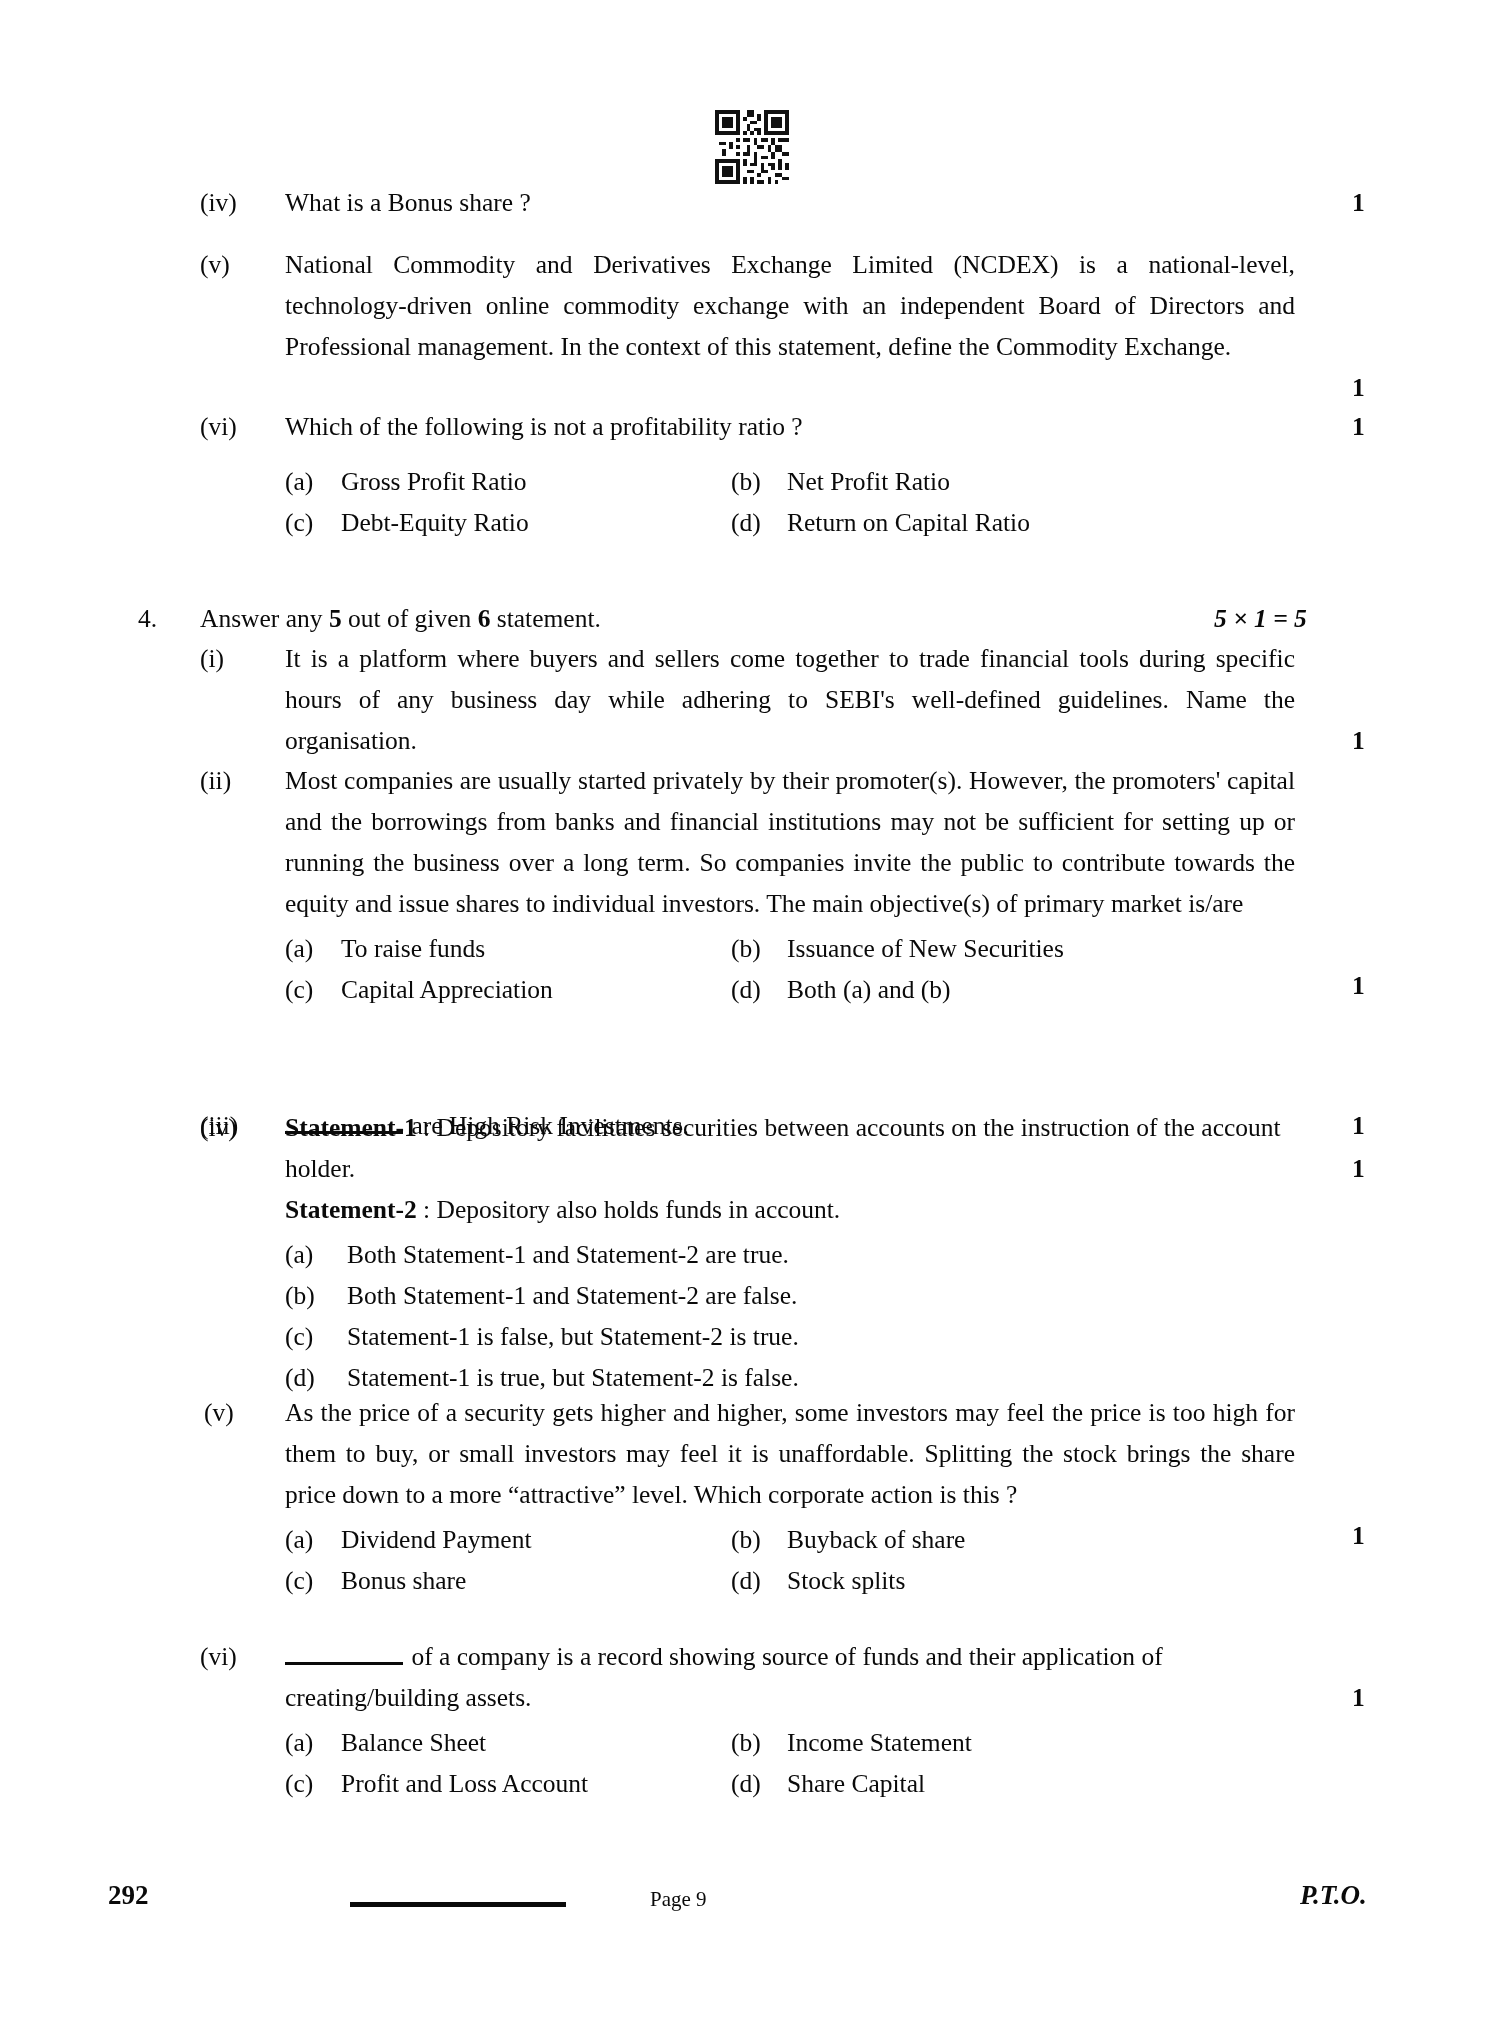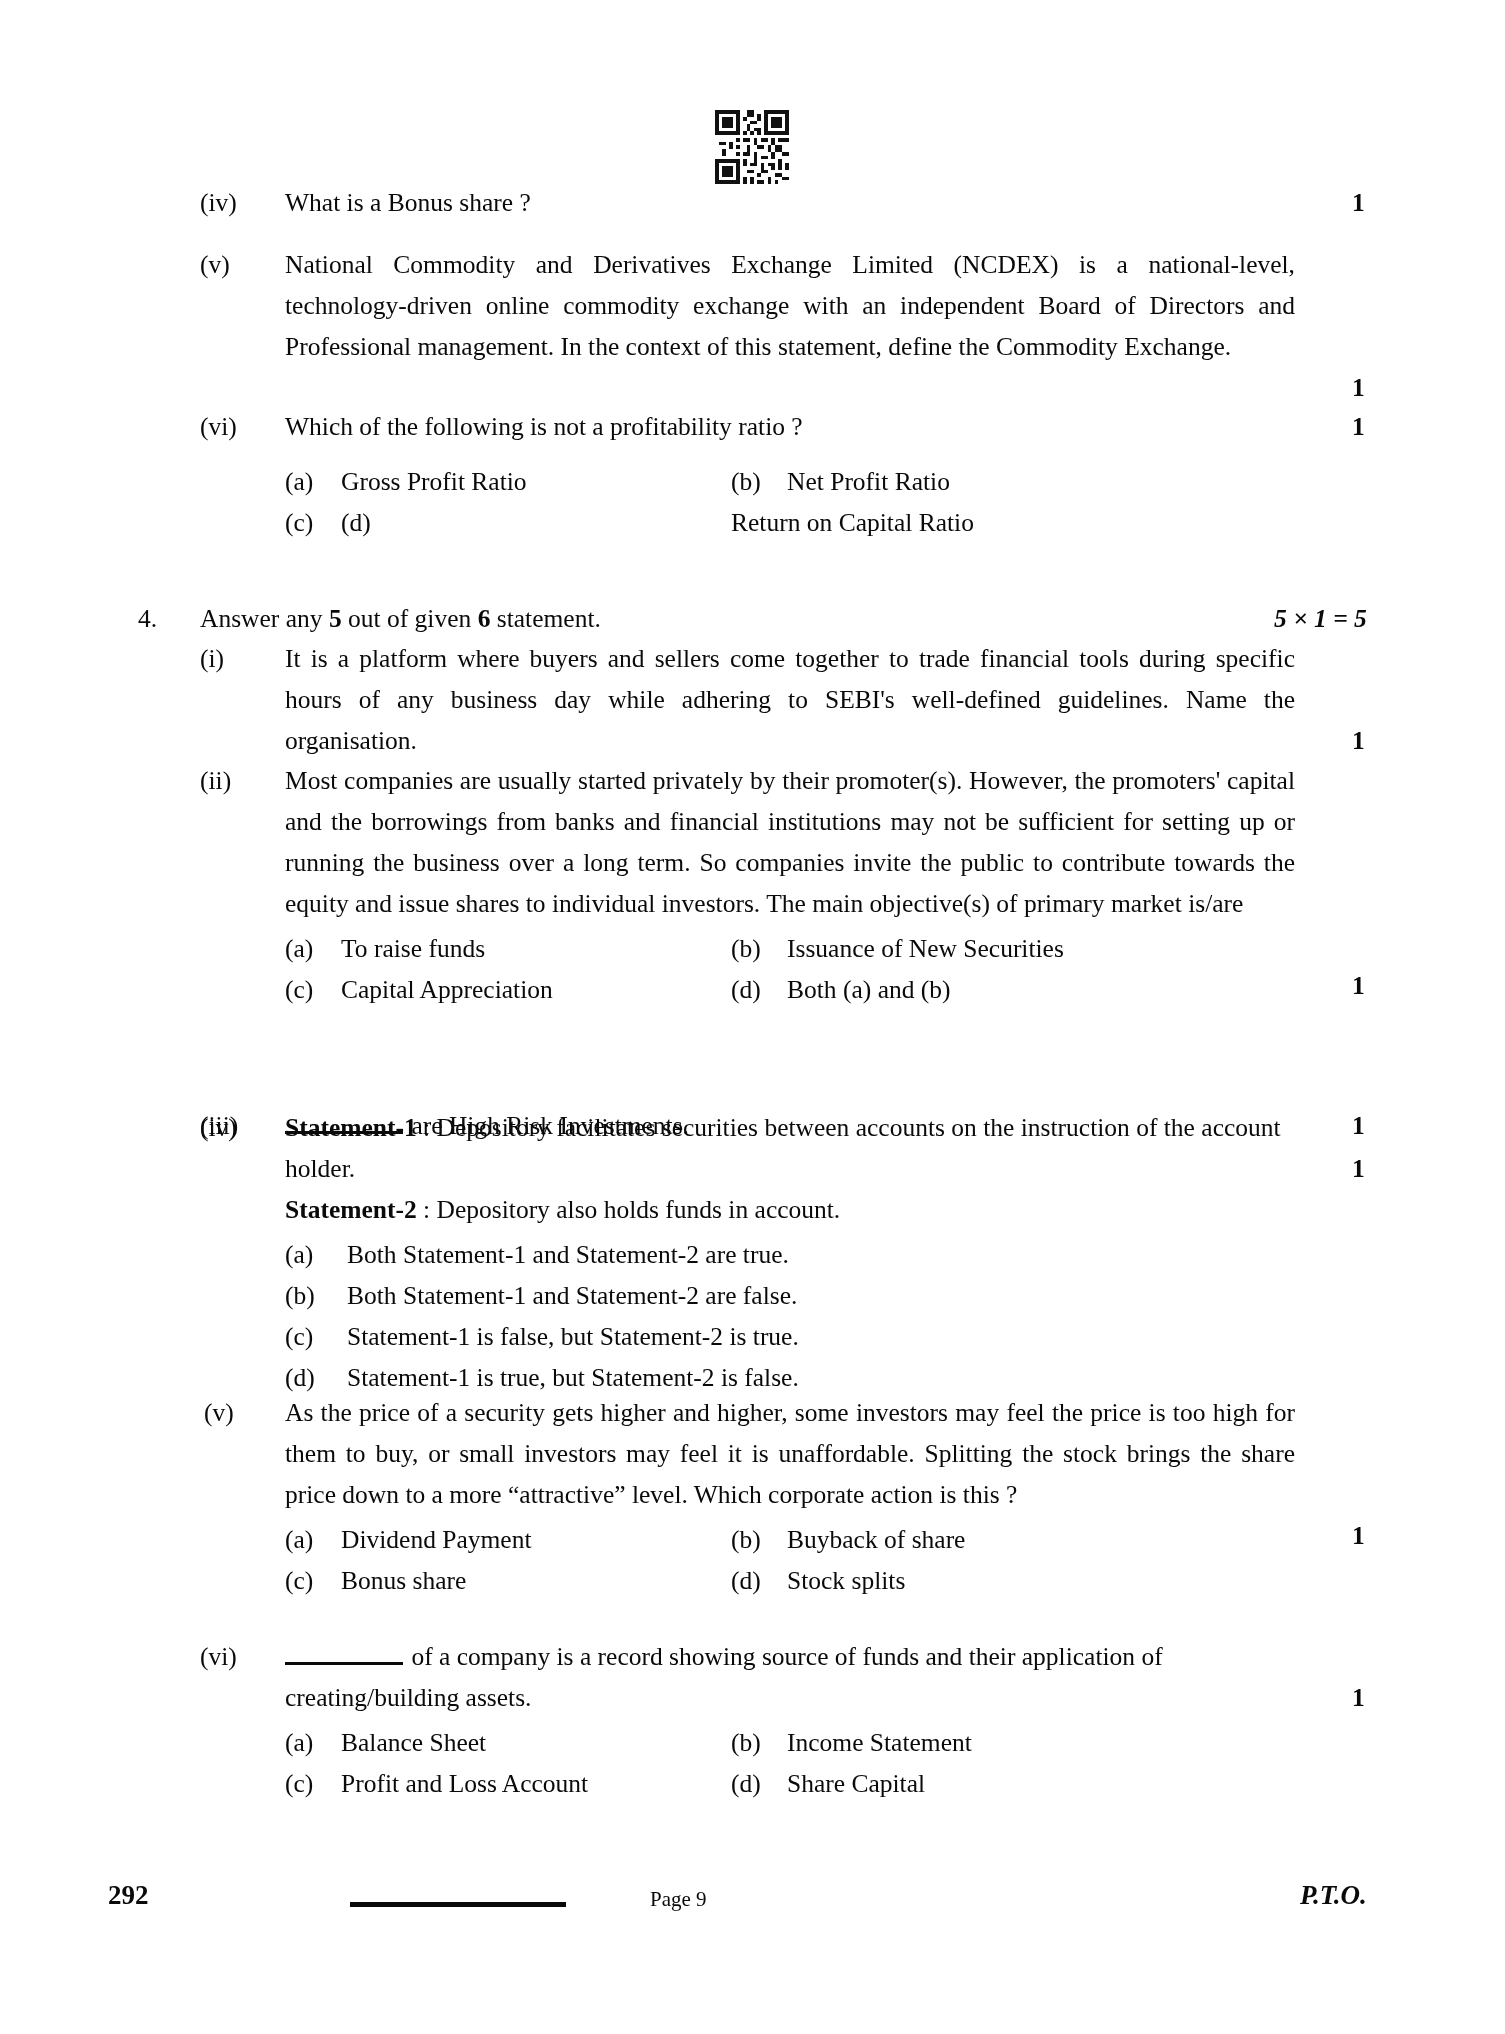--- a/index.html
+++ b/index.html
@@ -223,31 +223,32 @@
     <div class="marker" style="left:0; top:0; width:85px;">(vi)</div>
     <div class="bodytext nojust" style="margin-left:85px;">Which of the following is not a profitability ratio ?</div>
     <div class="marks" style="left:1152px; top:0;">1</div>
 
     <div class="opts" style="margin-left:85px; margin-top:14px;">
       <span class="olabel">(a)</span>
       <span class="otext">Gross Profit Ratio</span>
       <span class="olabel">(b)</span>
       <span class="otext">Net Profit Ratio</span>
       <span class="olabel">(c)</span>
+      <span class="otext">Debt-Equity Ratio</span>
       <span class="olabel">(d)</span>
       <span class="otext">Return on Capital Ratio</span>
     </div>
   </div>
 
   <div class="qblock" style="position:absolute; left:138px; top:598px; width:1250px;">
     <div class="marker" style="left:0; top:0; width:62px;">4.</div>
     <div class="bodytext nojust" style="margin-left:62px;">
       <span>Answer any </span><b>5</b><span> out of given </span><b>6</b><span> statement.</span>
     </div>
-    <div class="marks" style="left:1136px; top:0; font-style:italic;">5 × 1 = 5</div>
+    <div class="marks" style="left:1076px; top:0; font-style:italic;">5 × 1 = 5</div>
   </div>
 
   <div class="qblock" style="position:absolute; left:200px; top:638px; width:1095px;">
     <div class="marker" style="left:0; top:0; width:85px;">(i)</div>
     <div class="bodytext" style="margin-left:85px;">It is a platform where buyers and sellers come together to trade financial tools during specific hours of any business day while adhering to SEBI's well-defined guidelines. Name the organisation.</div>
     <div class="marks" style="left:1152px; top:82px;">1</div>
   </div>
 
   <div class="qblock" style="position:absolute; left:200px; top:760px; width:1095px;">
     <div class="marker" style="left:0; top:0; width:85px;">(ii)</div>

